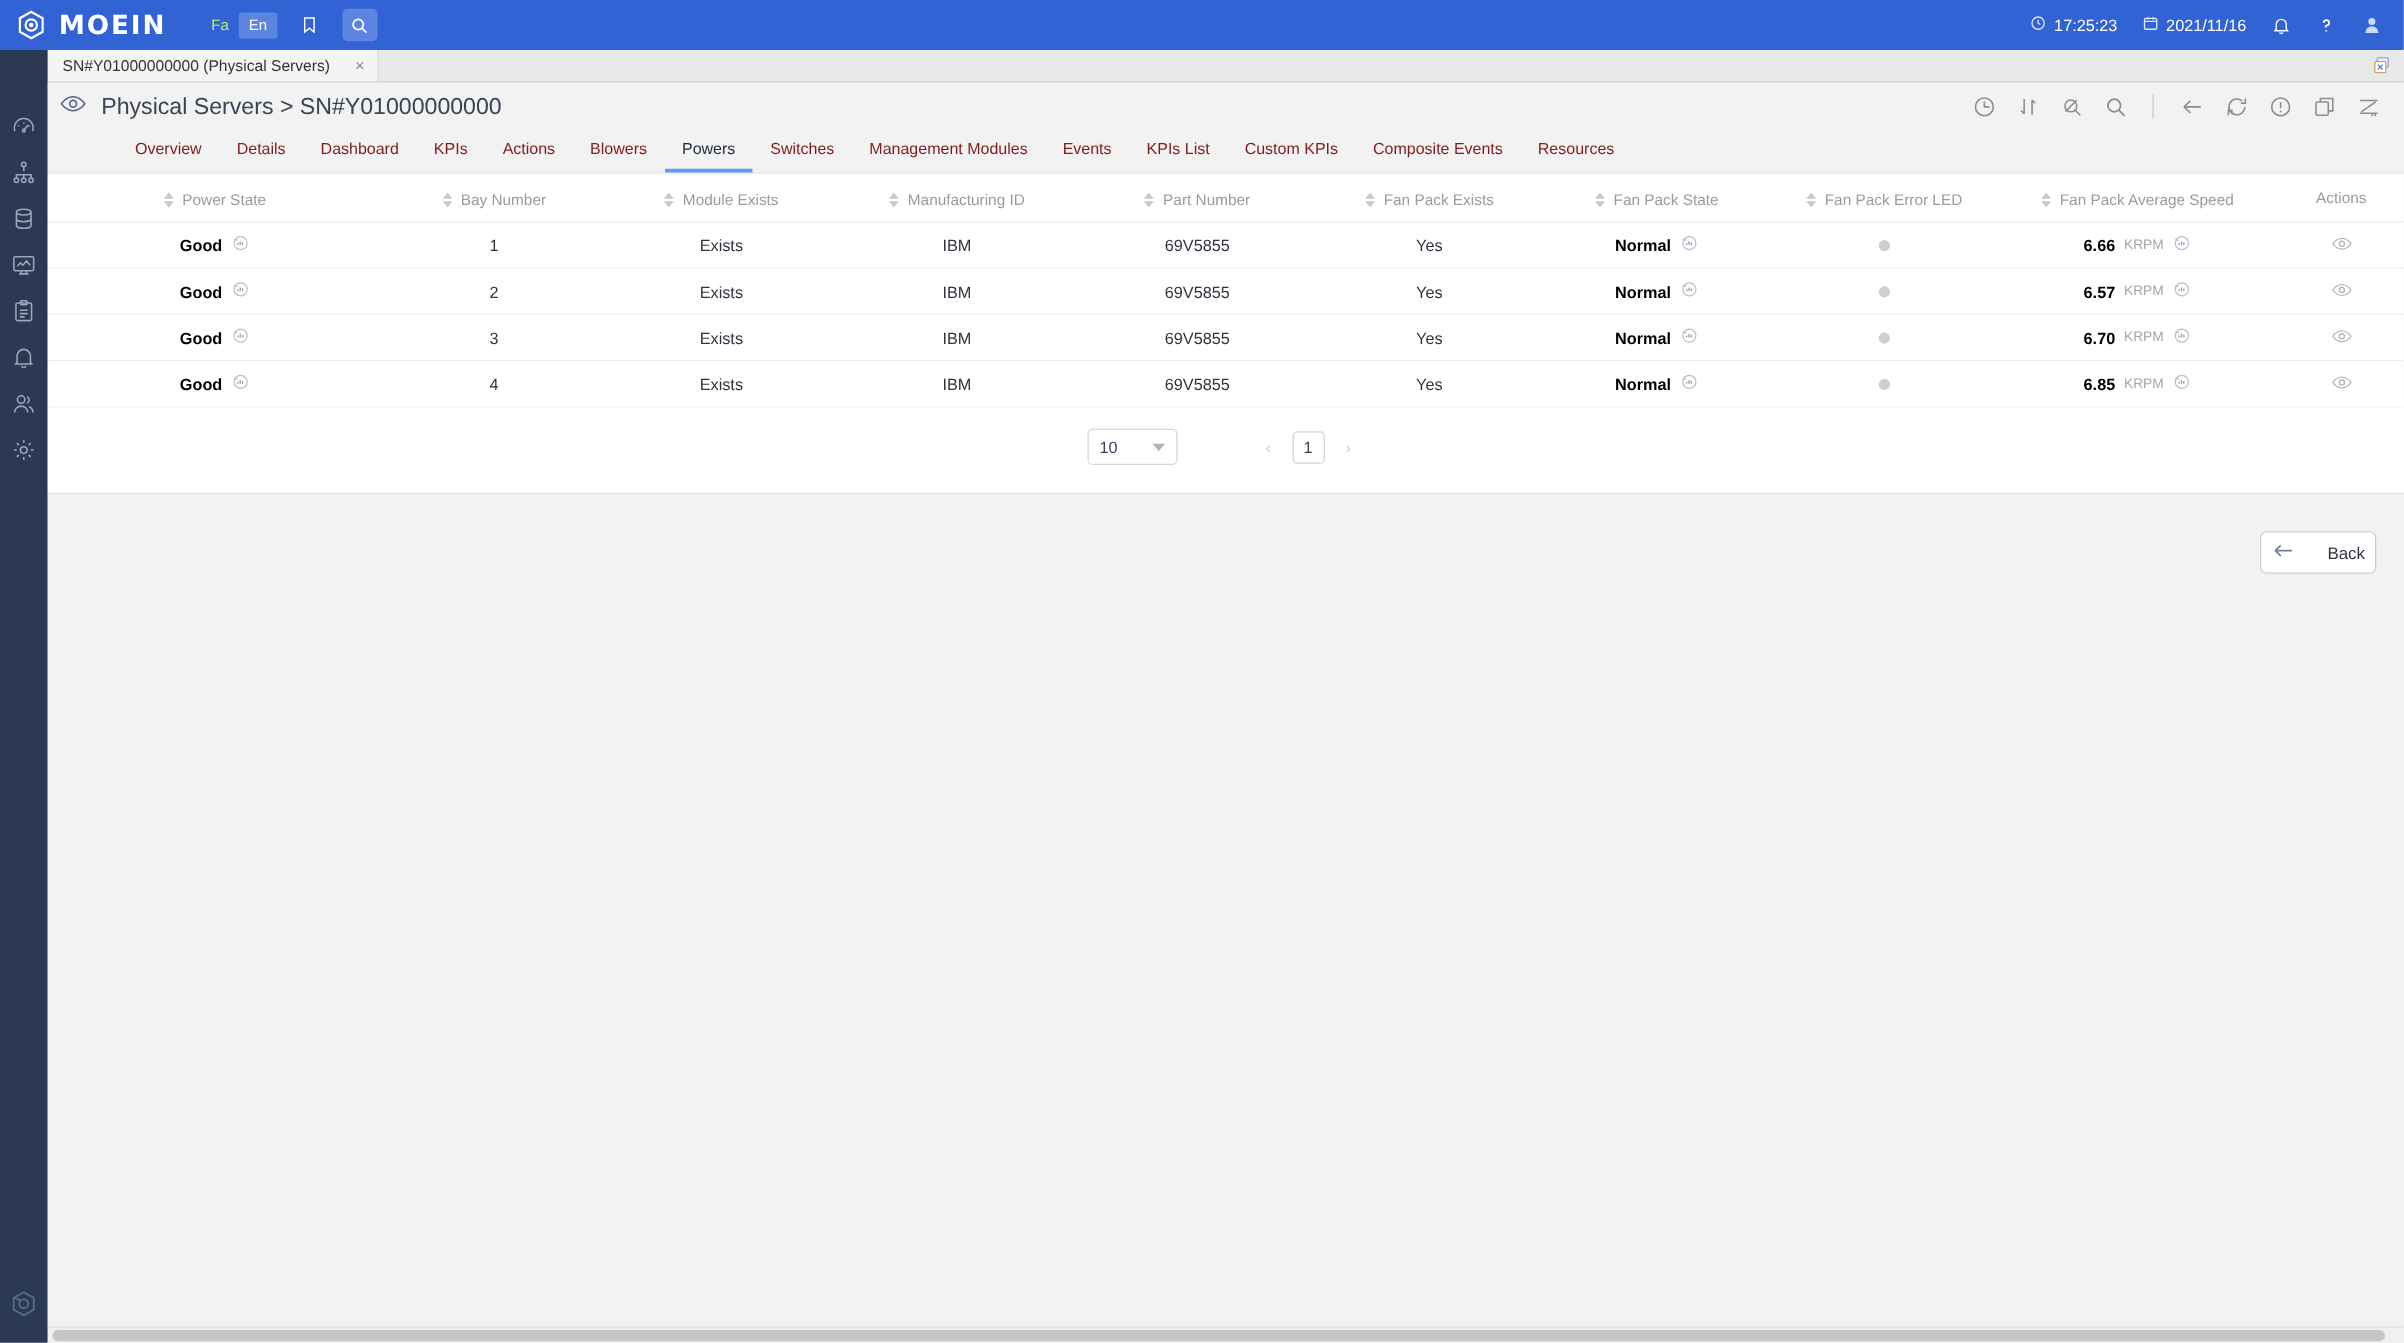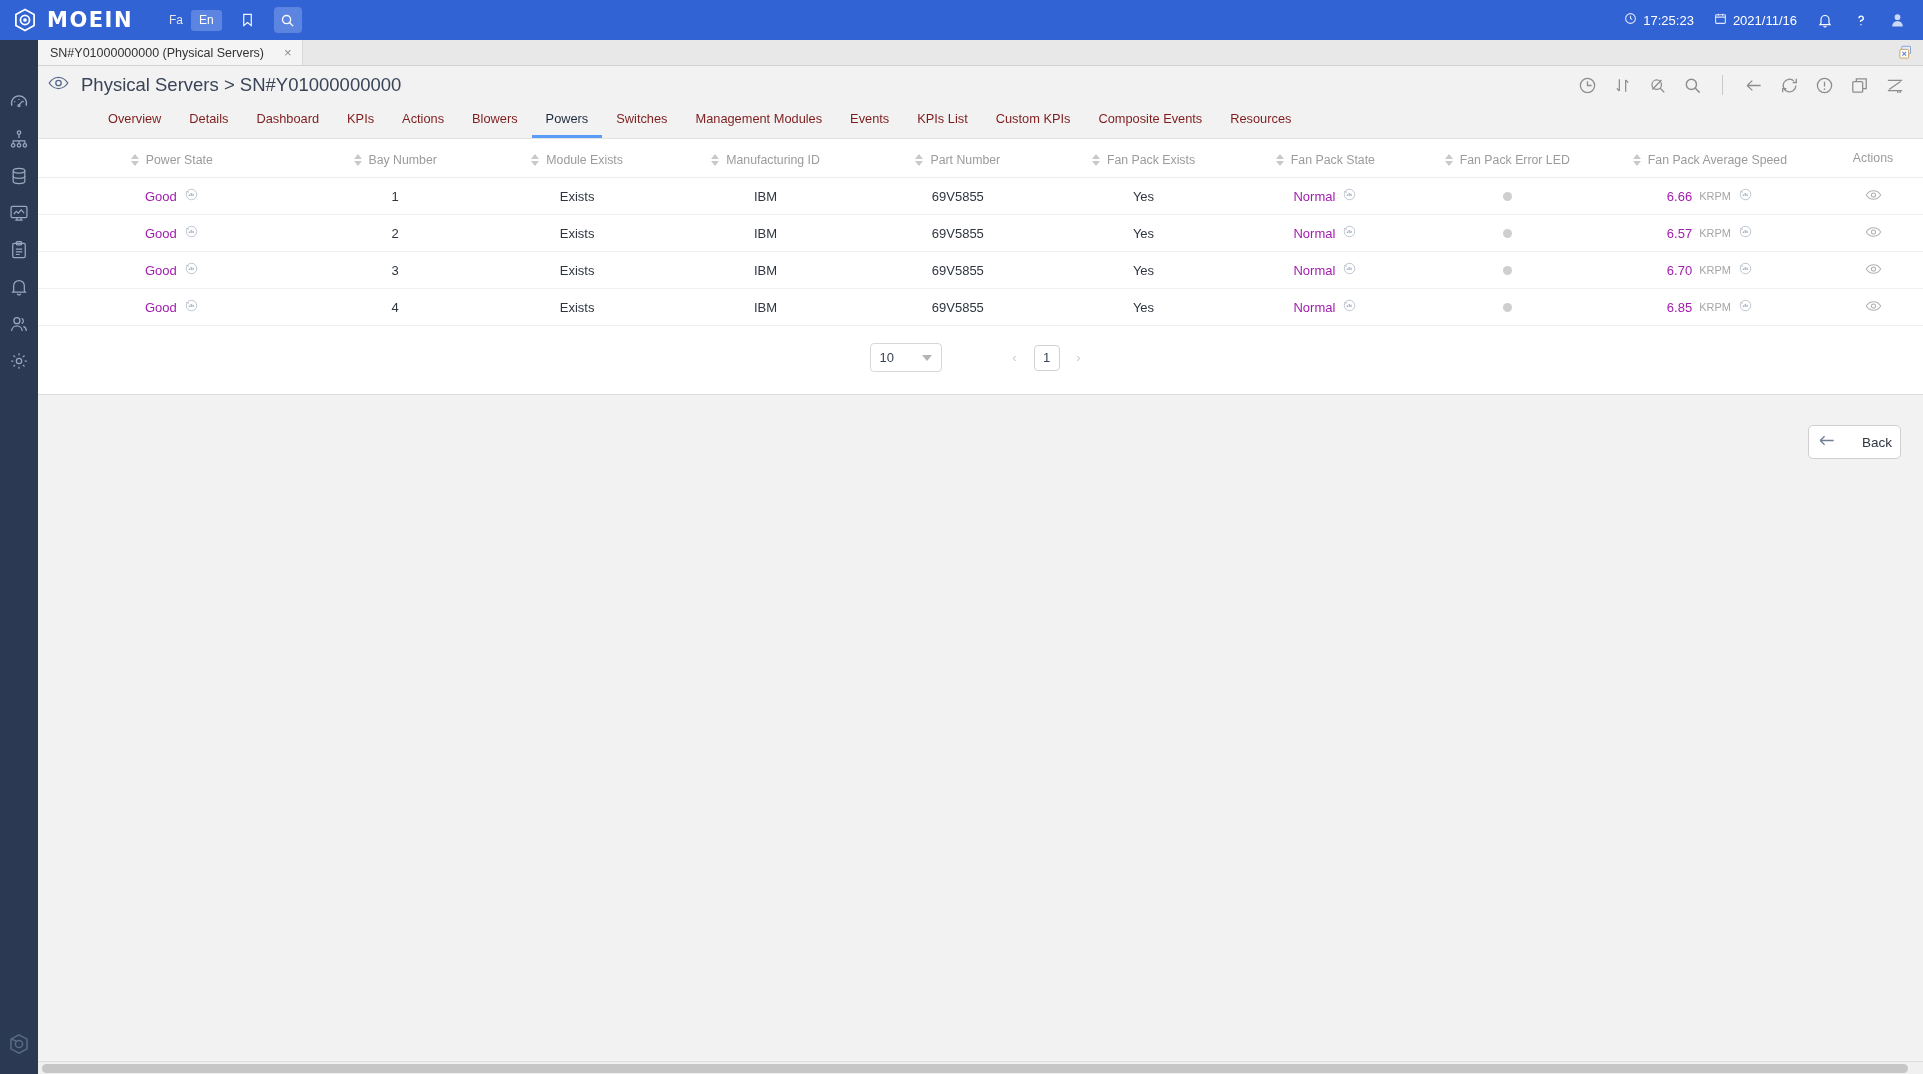--- a/index.html
+++ b/index.html
@@ -20,21 +20,21 @@
   }
   .brand { display: flex; align-items: center; gap: 9px; padding-left: 12px; }
   .brand-mark { width: 26px; height: 26px; }
   .brand-text {
     font-size: 21px; font-weight: 700; letter-spacing: 1.5px;
     font-family: "DejaVu Sans", sans-serif;
   }
   .lang-group { display: flex; margin-left: 28px; }
   .lang-btn {
     font-size: 12px; padding: 4px 8px; border-radius: 3px;
-    color: #e5e5e5; cursor: pointer; line-height: 13px;
+    color: #bef264; cursor: pointer; line-height: 13px;
   }
   .lang-btn.active { background: #5b85e0; color: #ffffff; }
   .hdr-icon-btn {
     width: 28px; height: 26px; margin-left: 12px;
     display: flex; align-items: center; justify-content: center;
     border-radius: 4px; cursor: pointer;
   }
   .hdr-icon-btn.filled { background: #5b85e0; }
   .topbar-right {
     margin-left: auto; display: flex; align-items: center;
@@ -142,21 +142,21 @@
     display: block; width: 0; height: 0;
     border-left: 4px solid transparent; border-right: 4px solid transparent;
   }
   .sorter i.up { border-bottom: 5px solid #c9c9c9; }
   .sorter i.dn { border-top: 5px solid #c9c9c9; }
   table.grid tbody td {
     font-size: 13px; color: #2f3640; text-align: center;
     padding: 9px 4px; border-bottom: 1px solid #efefef;
     white-space: nowrap;
   }
-  .cell-strong { font-weight: 400; color: #a21caf; }
+  .cell-strong { font-weight: 700; color: #000000; }
   .cell-flex { display: inline-flex; align-items: center; gap: 7px; justify-content: center; }
   .unit { font-size: 11px; color: #a6a6a6; font-weight: 400; }
   .led {
     display: inline-block; width: 9px; height: 9px; border-radius: 50%;
     background: #cfcfcf;
   }
   .eye-act { cursor: pointer; display: inline-flex; }
 
   
   .pager {

